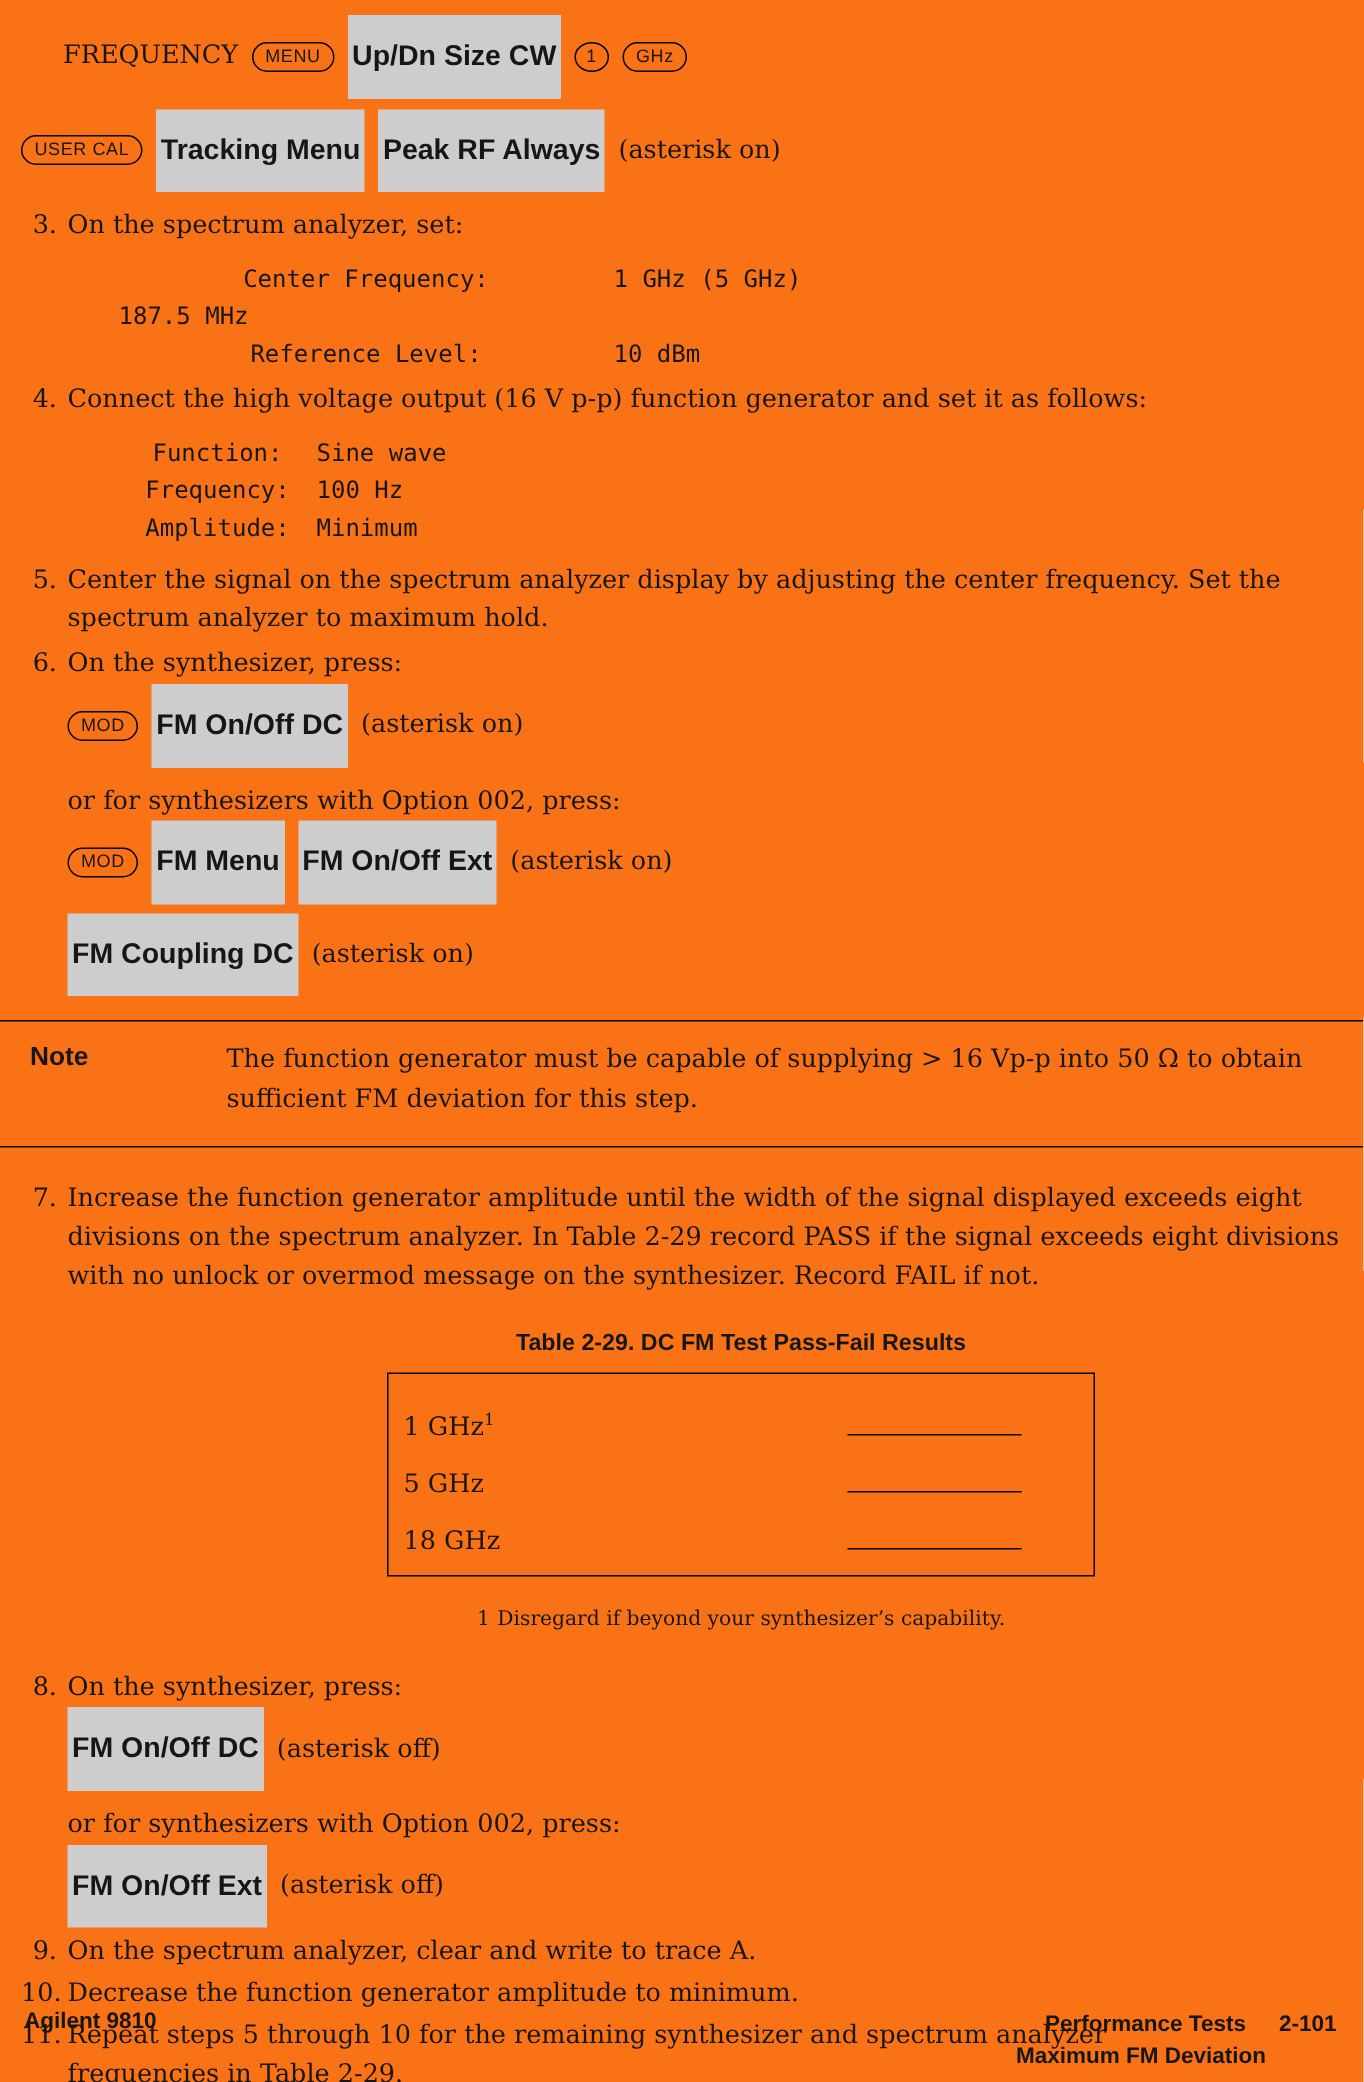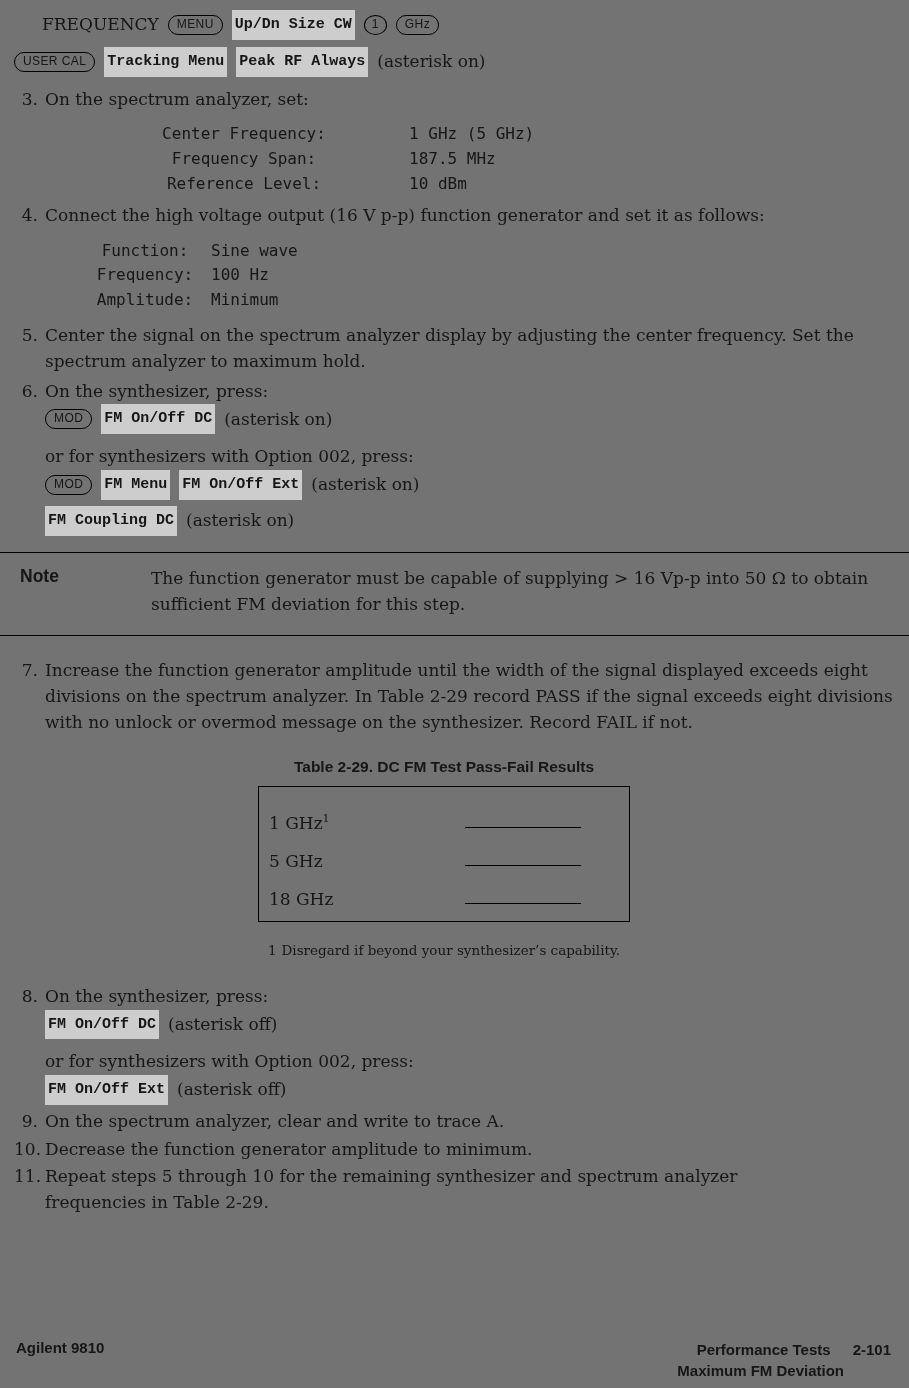--- a/index.html
+++ b/index.html
@@ -1,20 +1,20 @@
 <!DOCTYPE html>
 <html lang="en"><head>
 <meta charset="utf-8">
 <style>
   html, body { margin: 0; padding: 0; background: #ffffff; }
   .page {
     position: relative;
     width: 909px;
     height: 1388px;
-    background: #737373;
+    background: #f97316;
     color: #161616;
     font-family: "DejaVu Serif", serif;
     font-size: 17px;
     overflow: hidden;
     margin: 0 auto;
   }
   .content { padding: 8px 16px 0 14px; }
 
   p { margin: 0; line-height: 1.52; }
 
@@ -36,25 +36,25 @@
     letter-spacing: 0.4px;
     border: 1.5px solid #000;
     border-radius: 11px;
     padding: 2px 8px;
     line-height: 1.15;
     white-space: nowrap;
   }
   .keycap.round { border-radius: 50%; padding: 2px 7px; }
 
   .softkey {
-    font-family: Liberation Mono, monospace;
+    font-family: Liberation Sans, sans-serif;
     font-weight: 700;
-    font-size: 15px;
+    font-size: 19px;
     background: #cdcdcd;
-    padding: 4px 3px;
+    padding: 14px 3px;
     line-height: 1.45;
     white-space: nowrap;
   }
   .suffix { white-space: nowrap; }
 
   
   .step { display: flex; align-items: flex-start; }
   .step-num { width: 24px; flex: 0 0 24px; text-align: right; margin-right: 7px; line-height: 1.52; }
   .step-body { flex: 1; max-width: 848px; }
 
@@ -89,21 +89,21 @@
     font-family: "Liberation Sans", sans-serif;
     font-weight: 700;
     font-size: 17.5px;
     width: 131px;
     flex: 0 0 131px;
     line-height: 1.3;
   }
   .note-text { flex: 1; max-width: 748px; line-height: 1.55; }
 
   
-  .table-wrap { width: 372px; margin: 22px 0 0 244px; }
+  .table-wrap { width: 472px; margin: 22px 0 0 244px; }
   .table-title {
     font-family: "Liberation Sans", sans-serif;
     font-weight: 700;
     font-size: 15.5px;
     text-align: center;
     margin-bottom: 10px;
   }
   .table-box { border: 1.5px solid #000; padding: 8px 0 12px 0; }
   .trow { display: flex; align-items: flex-end; height: 38px; padding-left: 10px; }
   .tlabel { line-height: 1.2; }
@@ -163,21 +163,20 @@
     <div class="step mt10">
       <span class="step-num">3.</span>
       <div class="step-body">
         <p>On the spectrum analyzer, set:</p>
         <div class="mono-block">
           <div class="mono-row">
             <span class="mlabel-wide">Center Frequency:</span>
             <span>1 GHz (5 GHz)</span>
           </div>
           <div class="mono-row">
-            <span class="mlabel-wide">Frequency Span:</span>
             <span>187.5 MHz</span>
           </div>
           <div class="mono-row">
             <span class="mlabel-wide">Reference Level:</span>
             <span>10 dBm</span>
           </div>
         </div>
       </div>
     </div>
 

